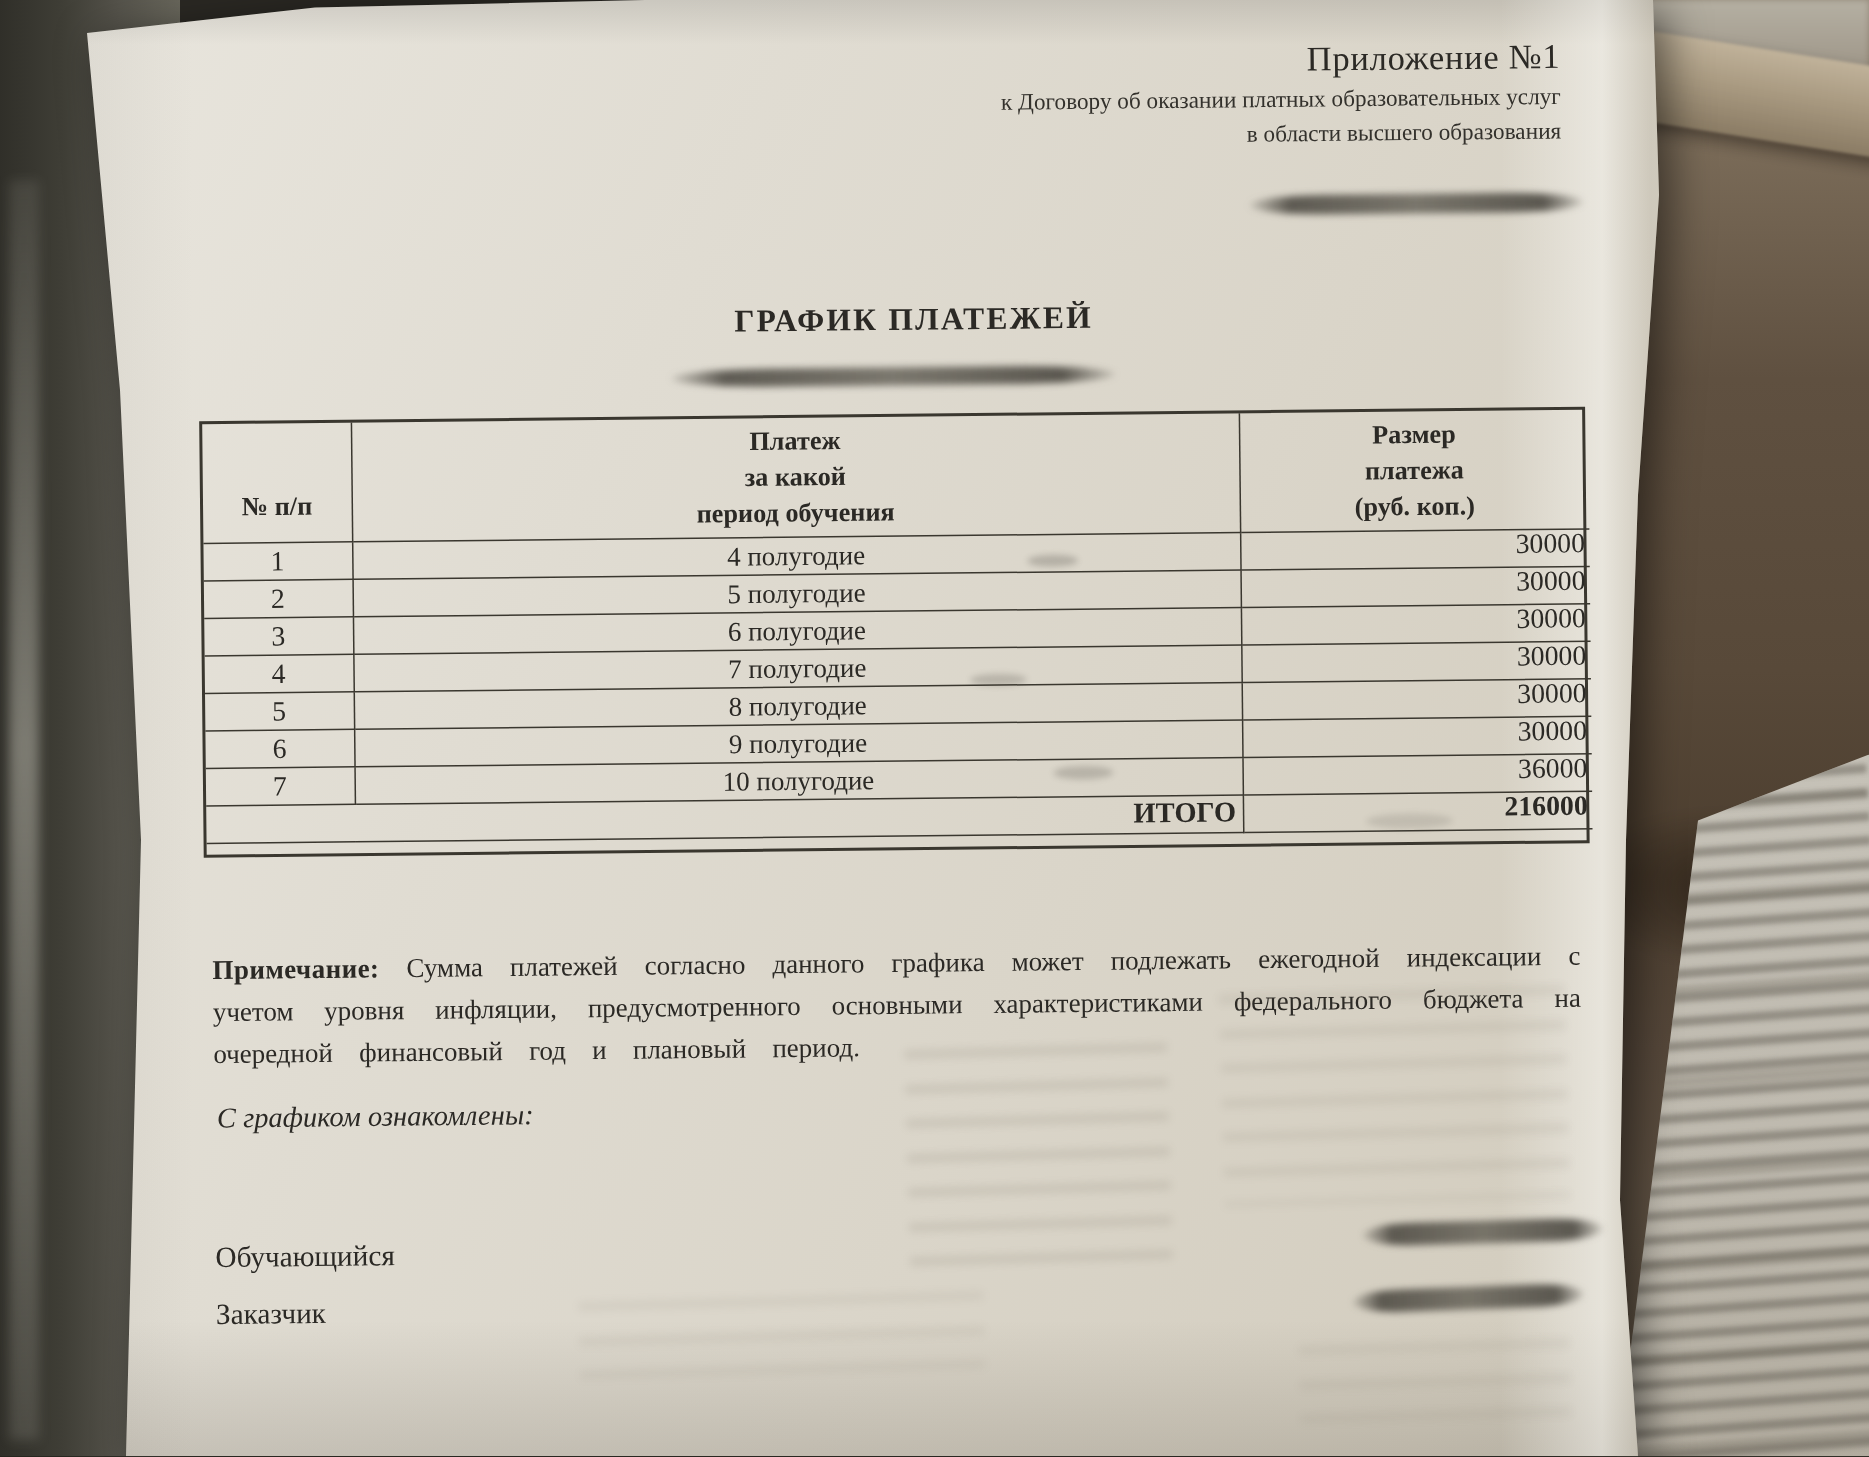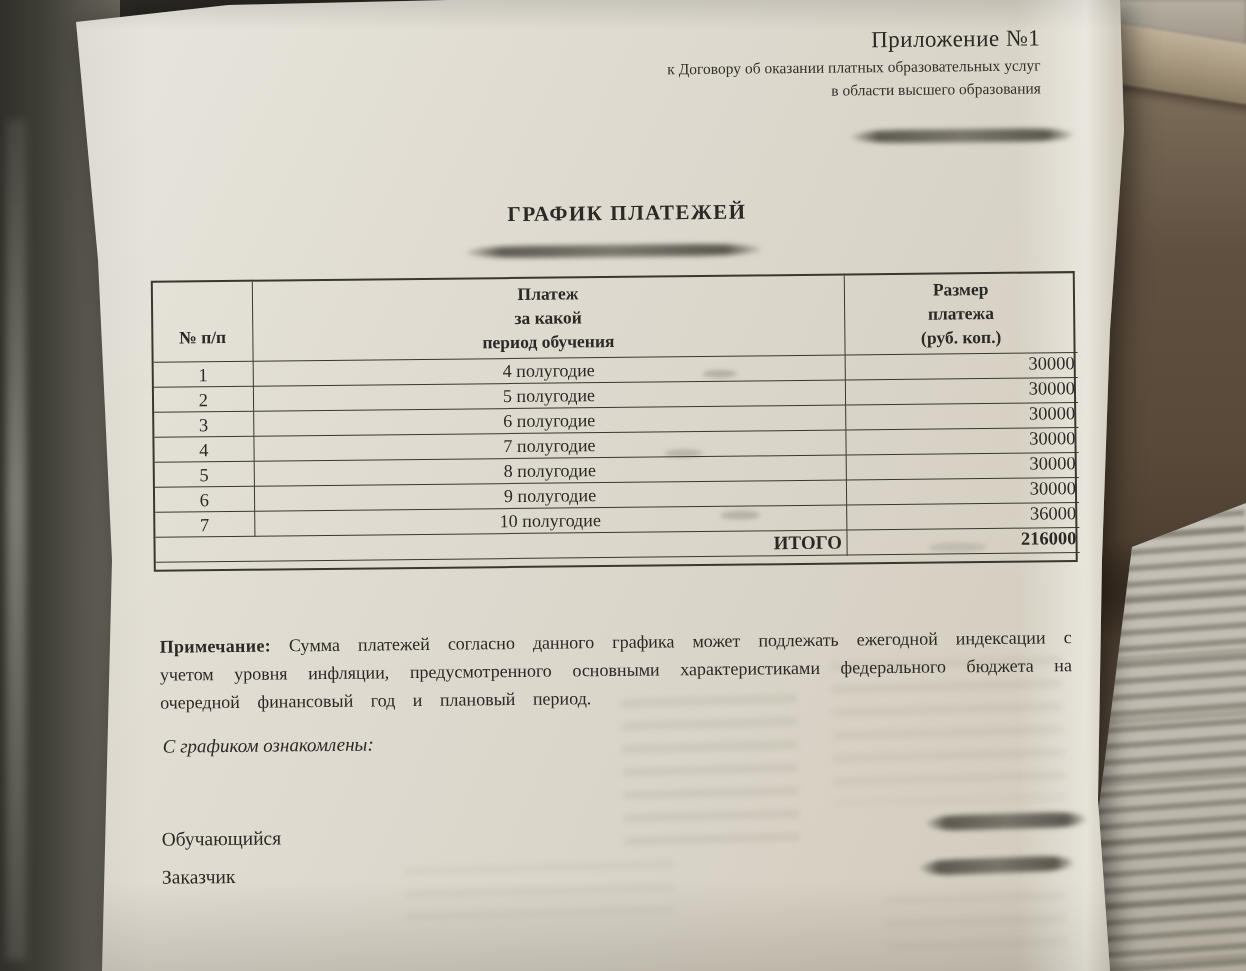--- a/index.html
+++ b/index.html
@@ -50,21 +50,21 @@
   .under-page-lines{
     position:absolute;left:-10px;top:0;width:200px;height:490px;
     transform:rotate(-4deg);
     background:
       repeating-linear-gradient(180deg,rgba(95,90,80,0) 0 5px,rgba(95,90,80,.55) 5px 11px,rgba(95,90,80,0) 11px 16px),
       repeating-linear-gradient(180deg,rgba(110,104,92,0) 0 37px,rgba(110,104,92,.35) 37px 44px,rgba(110,104,92,0) 44px 61px);
     filter:blur(1.6px);
     opacity:.85;
   }
   
-  .paper-shadow{position:absolute;inset:0;filter:drop-shadow(8px 6px 14px rgba(0,0,0,.5));margin-left:18px;}
+  .paper-shadow{position:absolute;inset:0;filter:drop-shadow(8px 6px 14px rgba(0,0,0,.5));}
   .paper{
     position:absolute;inset:0;
     clip-path:polygon(58px 22px,210px 5px,430px 0px,1102px 0px,1106px 130px,1092px 330px,1084px 560px,1080px 800px,1092px 971px,84px 971px,94px 560px,80px 260px);
     background:linear-gradient(115deg,#e9e6de 0%,#e0dcd2 32%,#dad5c9 58%,#d4cec0 82%,#cbc5b6 100%);
   }
   .paper::before{ 
     content:"";position:absolute;inset:0;
     background:
       linear-gradient(90deg,rgba(70,65,55,.18) 0px,rgba(70,65,55,.06) 60px,rgba(70,65,55,0) 130px),
       linear-gradient(90deg,rgba(0,0,0,0) 1000px,rgba(255,255,252,.45) 1068px,rgba(190,184,170,.35) 1100px),

